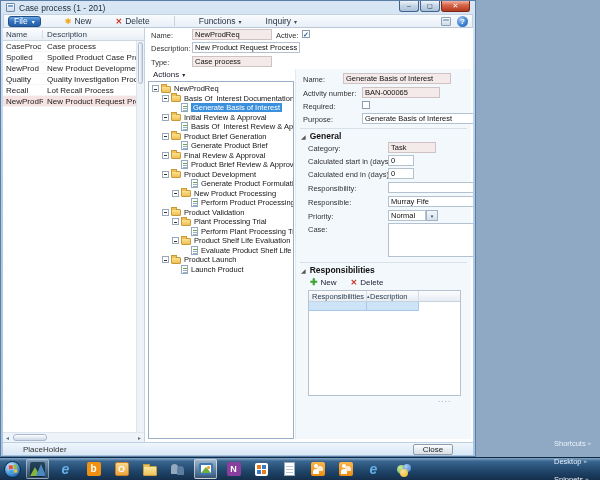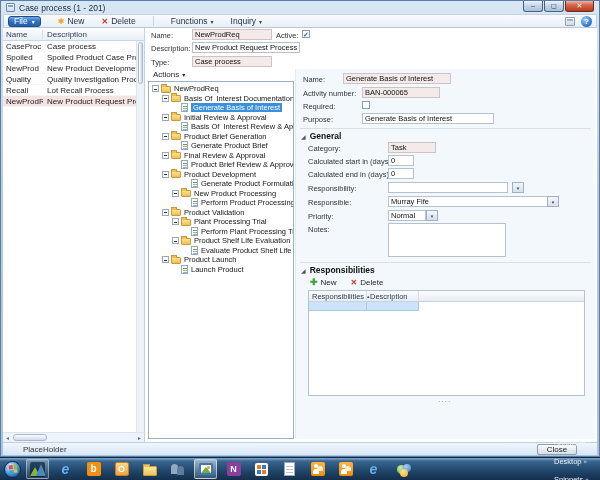--- a/index.html
+++ b/index.html
@@ -1,35 +1,35 @@
 <!DOCTYPE html>
 <html><head>
 <meta charset="utf-8">
 <style>
   * { margin:0; padding:0; box-sizing:border-box; }
   html,body { width:600px; height:480px; overflow:hidden; }
   body { font-family:"Liberation Sans", sans-serif; background:#8fa9c4; }
   #screen { position:relative; width:600px; height:480px; }
 
   
-  .window { position:absolute; left:0; top:0; width:600px; height:457px;
+  .window { position:absolute; left:0; top:0; width:476px; height:457px;
     background:linear-gradient(#d9e7f4,#b4cde6 40%,#a9c4df); border:1px solid #5b7ea6; }
   .titlebar { position:relative; height:13px; display:flex; align-items:center; gap:4px; padding-left:5px; }
   .win-icon { width:9px; height:9px; background:linear-gradient(#fefefe,#cdd9ea); border:1px solid #6f88a8; border-radius:1px; flex:none; }
   .win-icon::after { content:""; display:block; margin:1px; height:2px; background:#7ba4d0; }
   .title { font-size:8.5px; color:#1d2c3c; white-space:nowrap; }
   .win-controls { position:absolute; top:0; right:5px; display:flex; }
   .wc { width:20px; height:11px; margin-left:1px; border:1px solid #41608a; border-top:none; border-radius:0 0 3px 3px;
     background:linear-gradient(#eff5fb,#c6d6e8 45%,#aac2da); color:#2c3c50; font-size:7px; line-height:10px; text-align:center; }
   .wc.close { width:29px; background:linear-gradient(#f0b3a2,#d8664a 40%,#b23a20); color:#fff; border-color:#7a2717; }
 
   
   .toolbar { position:absolute; left:2px; right:2px; top:13px; height:14px;
     background:linear-gradient(#f9fbfd,#e8eff7); border:1px solid #c5d1de; border-bottom-color:#b9c7d6;
-    display:flex; align-items:center; gap:17px; padding:0 4px; font-size:8.5px; color:#1f2f3f; }
+    display:flex; align-items:center; gap:24px; padding:0 4px; font-size:8.5px; color:#1f2f3f; }
   .file-btn { height:11px; padding:0 5px; display:flex; align-items:center; gap:4px; color:#fff; font-size:8.5px;
     background:linear-gradient(#6ea9e6,#3374c0 45%,#275fa6); border:1px solid #1e4f86; border-radius:3px; }
   .file-btn .arr { font-size:6px; }
   .tbtn { display:flex; align-items:center; gap:3px; cursor:default; }
   .tbtn .arr { font-size:6px; color:#3a4a5a; }
   .ic-star { color:#f2a71c; font-size:8px; }
   .ic-redx { color:#cc3422; font-size:8px; font-weight:bold; }
   .tsep { width:1px; height:10px; background:#c6d2de; }
   .tb-right { margin-left:auto; display:flex; align-items:center; gap:6px; }
   .mini-win { width:10px; height:9px; background:linear-gradient(#fdfdfe,#ccd8e6); border:1px solid #8ca0b6; border-radius:1px; }
@@ -377,21 +377,21 @@
         <div class="combo-arrow" style="left:216px;top:113px"><span>▾</span></div>
 
         <span class="lbl" style="left:12px;top:129px">Responsible:</span>
         <div class="field" style="left:92px;top:127px;width:160px">Murray Fife</div>
         <div class="combo-arrow" style="left:251px;top:127px"><span>▾</span></div>
 
         <span class="lbl" style="left:12px;top:143px">Priority:</span>
         <div class="field" style="left:92px;top:141px;width:38px">Normal</div>
         <div class="combo-arrow" style="left:130px;top:141px"><span>▾</span></div>
 
-        <span class="lbl" style="left:12px;top:156px">Notes:</span>
+        <span class="lbl" style="left:12px;top:156px">Case:</span>
         <textarea class="notes" style="left: 92px; top: 154px; width: 118px; height: 34px;"></textarea>
 
         <div class="dsep" style="top:193px"></div>
 
         <div class="sechead" style="left:5px;top:196px">
           <span class="sec-arr">◢</span>
           <span>Responsibilities</span>
         </div>
 
         <div class="rtool" style="left:14px;top:208px">

